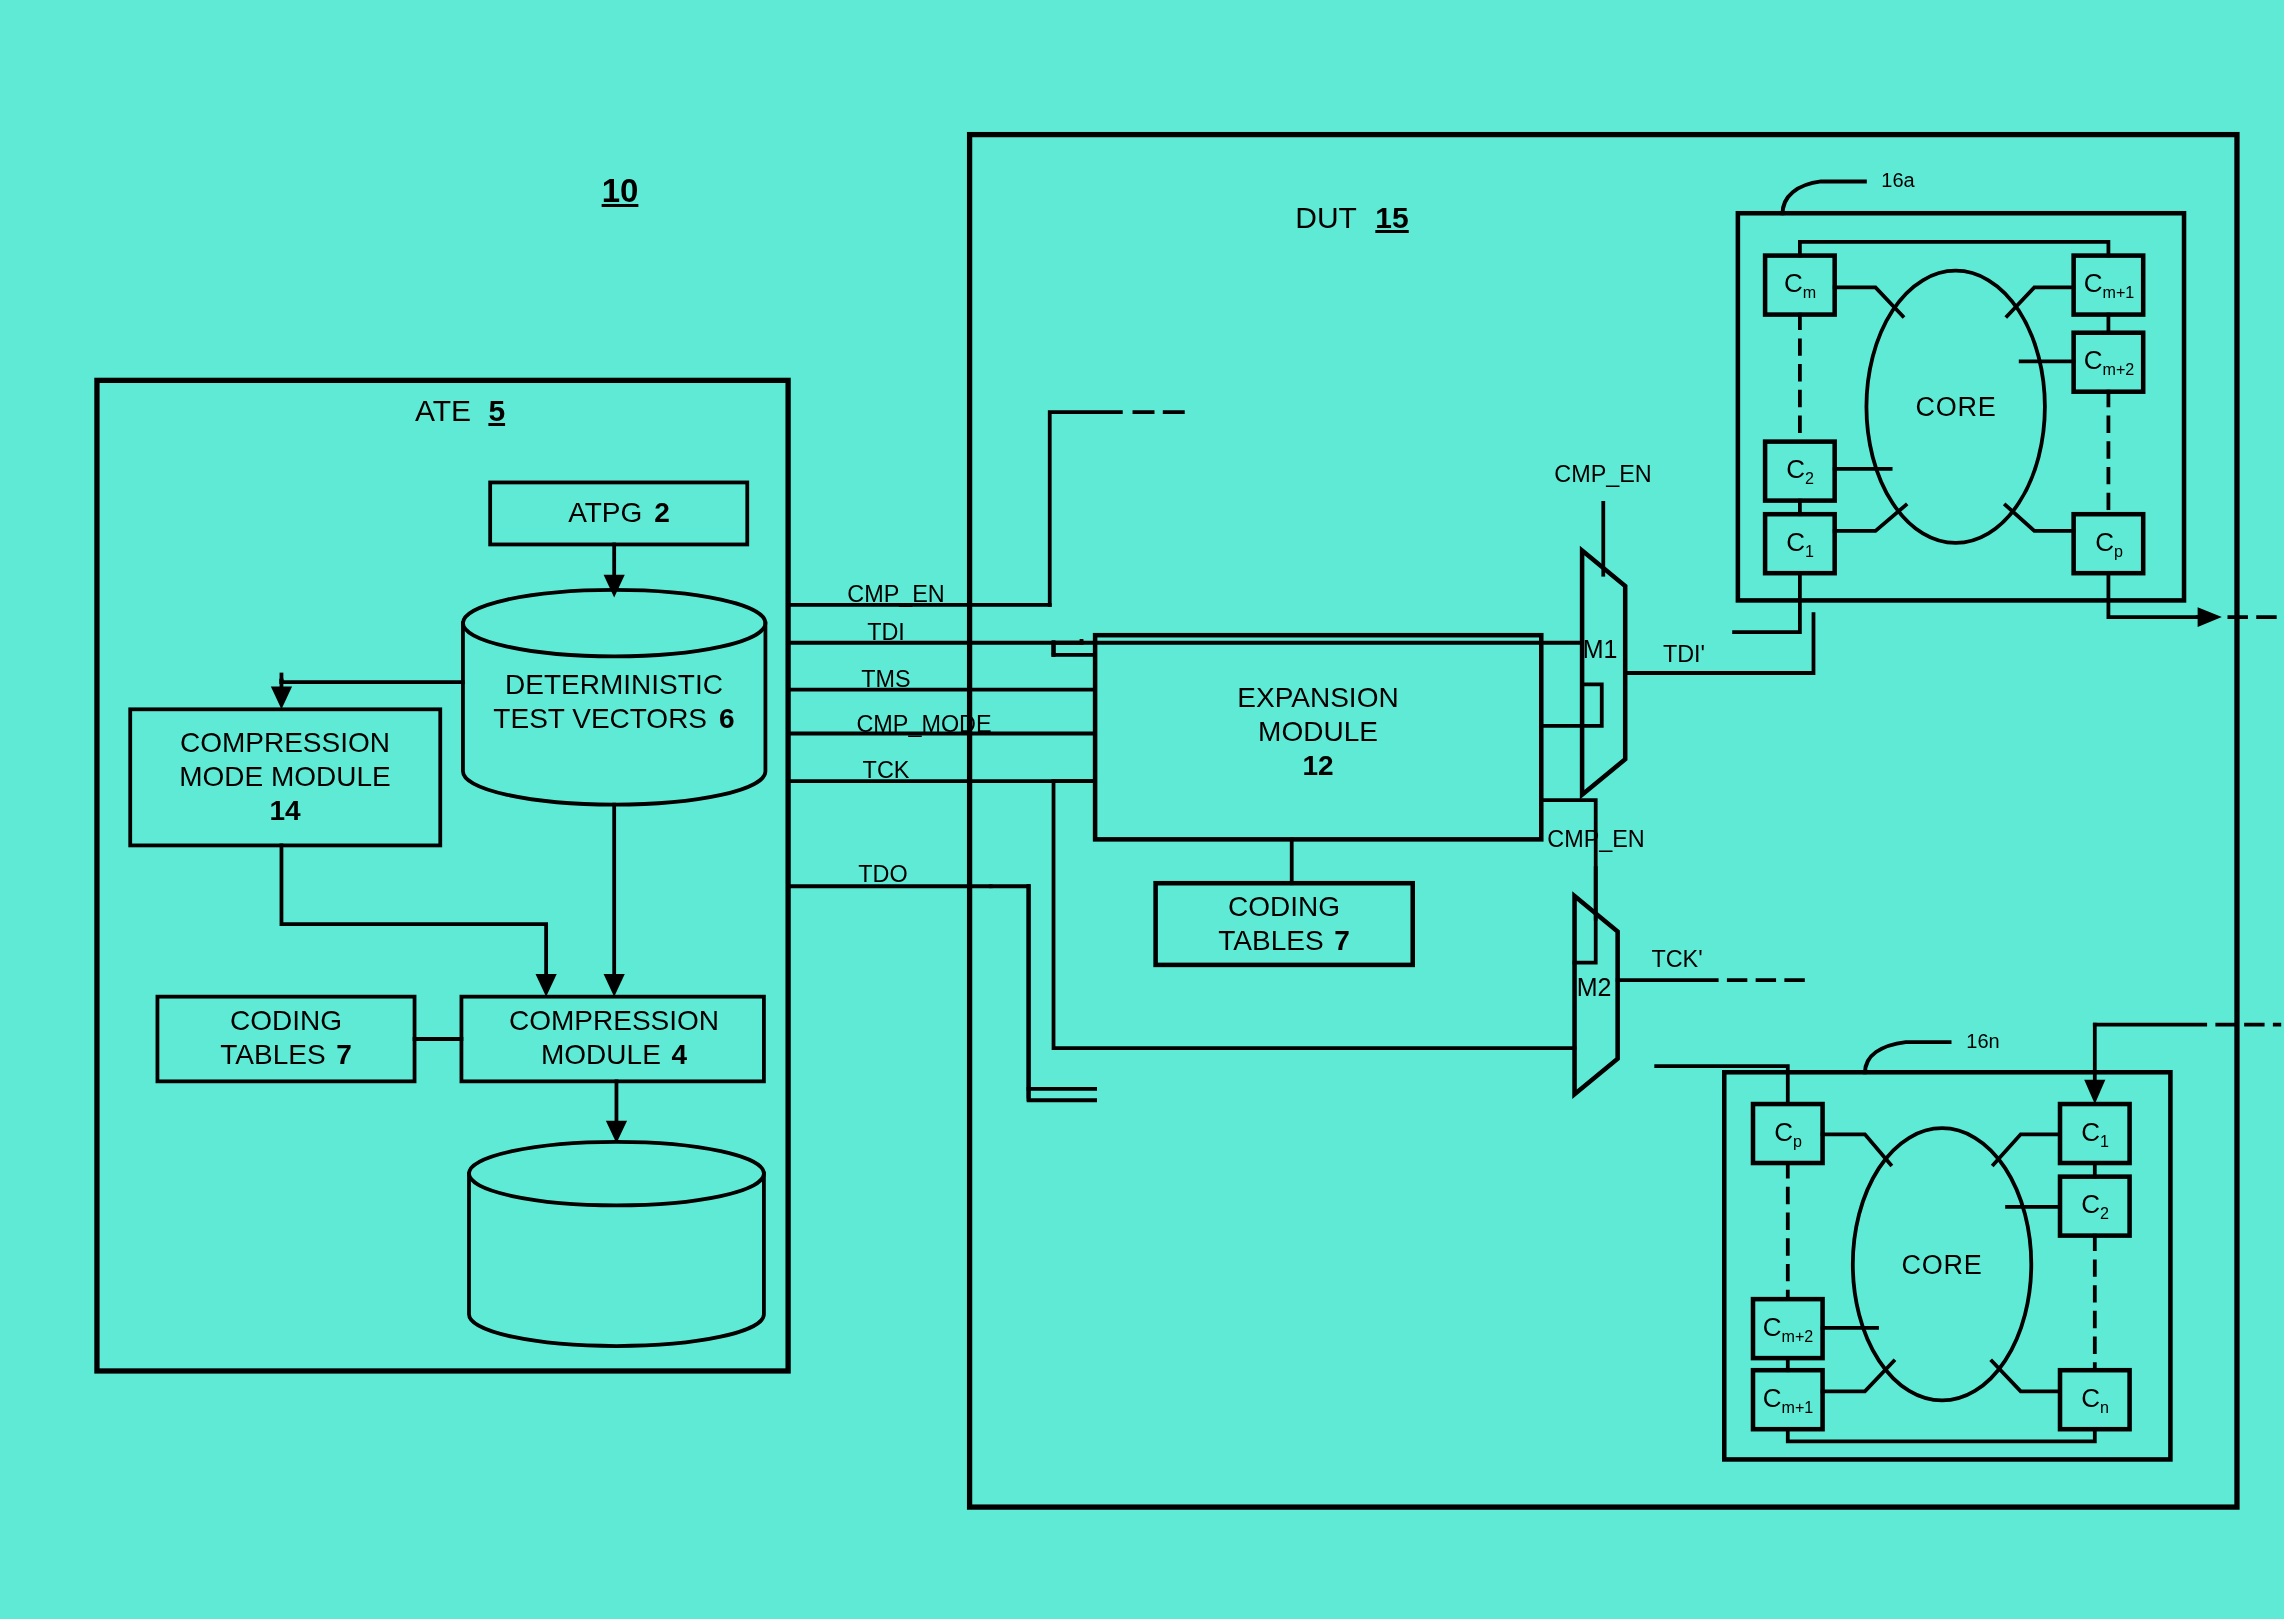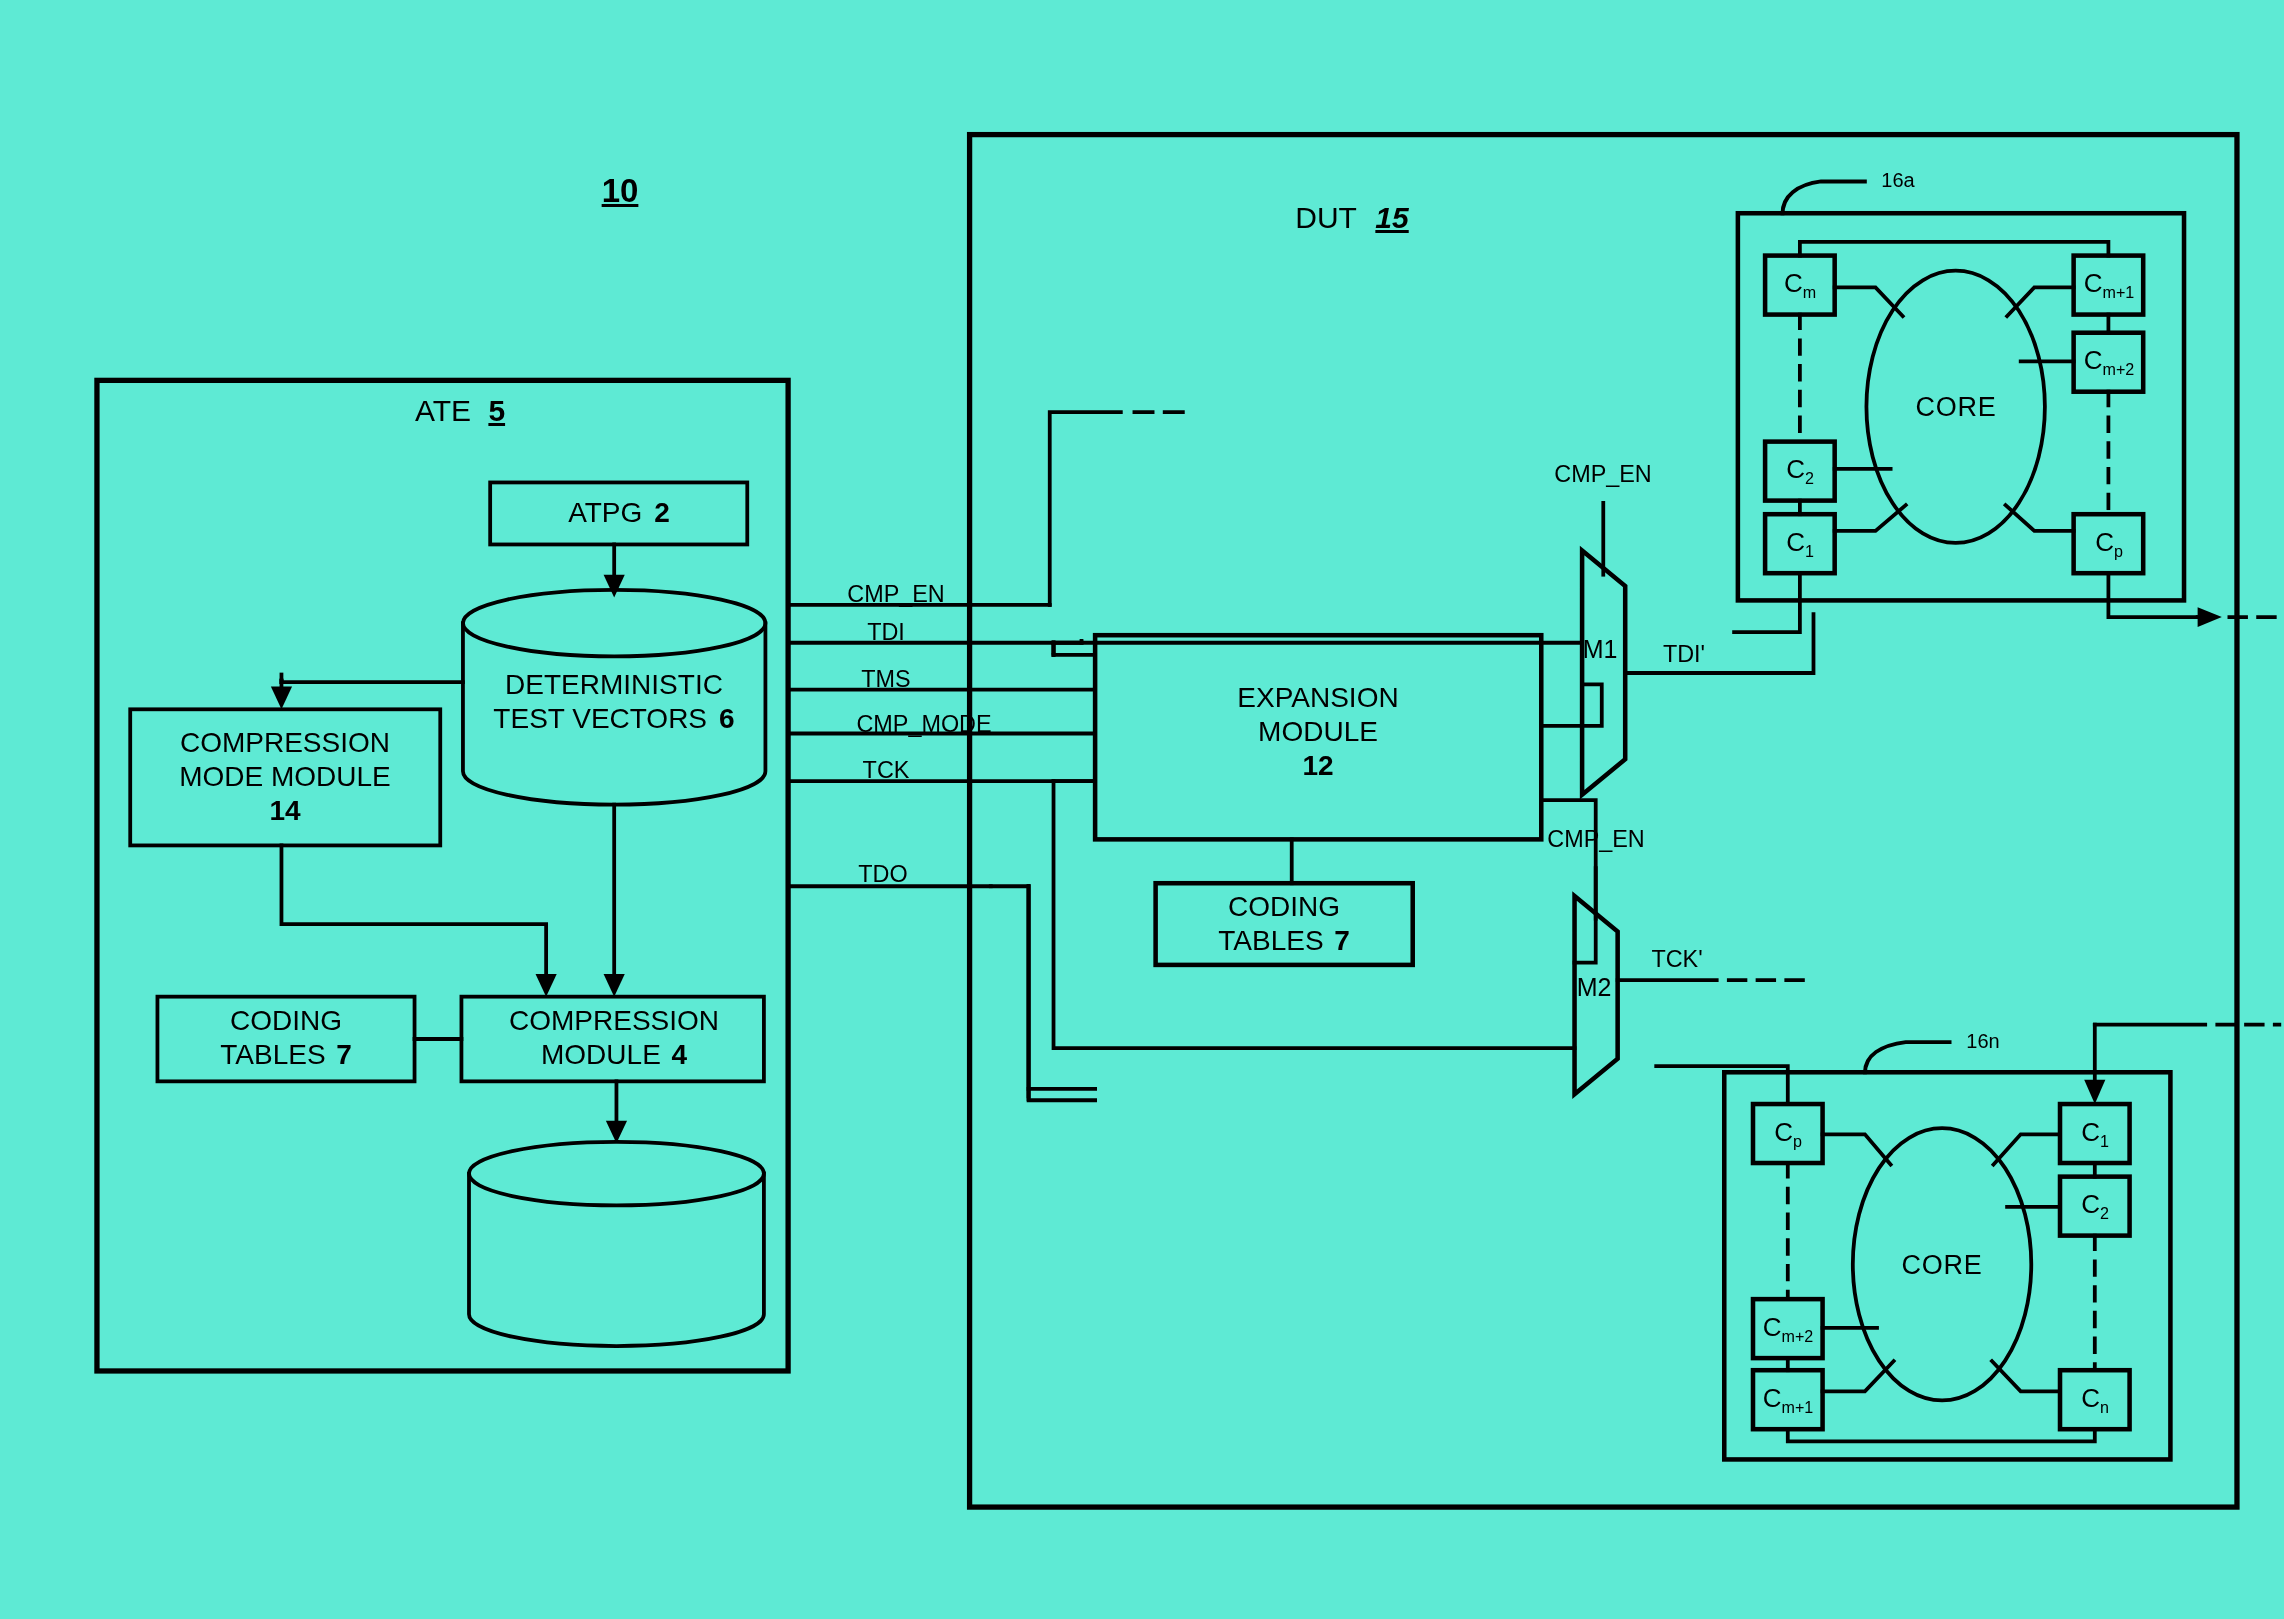--- a/index.html
+++ b/index.html
@@ -204,21 +204,21 @@
 
 <div class="lbl big bold u ctr" style="left:620px;top:191px;">10</div>
 
 <div class="lbl ctr" style="left:445px;top:411px;font-size:30px;margin-left:15px;">
   <span>ATE</span>
   <span class="u bold" style="margin-left:9px;">5</span>
 </div>
 
 <div class="lbl ctr" style="left:1352px;top:218px;font-size:30px;">
   <span>DUT</span>
-  <span class="u bold" style="margin-left:10.6px;font-style:italic;">15</span>
+  <span class="u bold" style="margin-left:10.6px;">15</span>
 </div>
 
 <div class="lbl ctr box-txt" style="left:619px;top:513px;">
   <span>ATPG</span><span class="bold" style="margin-left:12px;">2</span>
 </div>
 
 <div class="lbl ctr box-txt" style="left:614px;top:702px;">
   <div>DETERMINISTIC</div>
   <div>
     <span>TEST VECTORS</span><span class="bold" style="margin-left:12px;">6</span>

